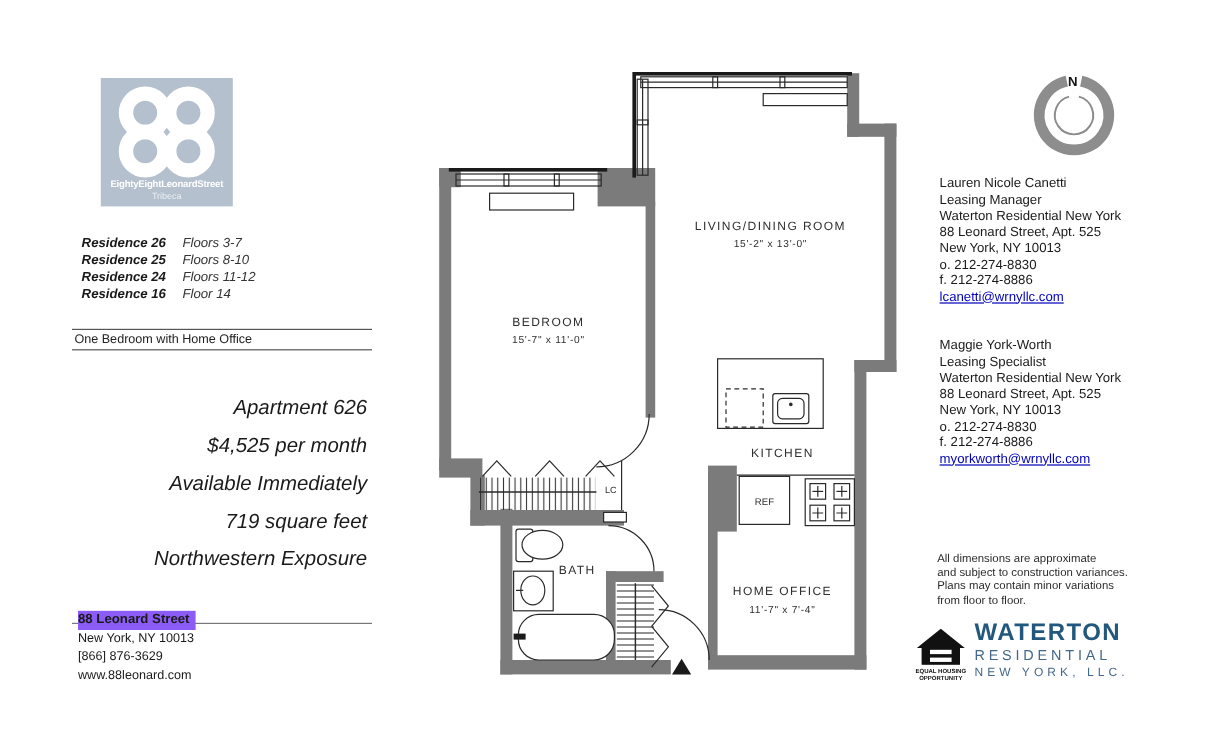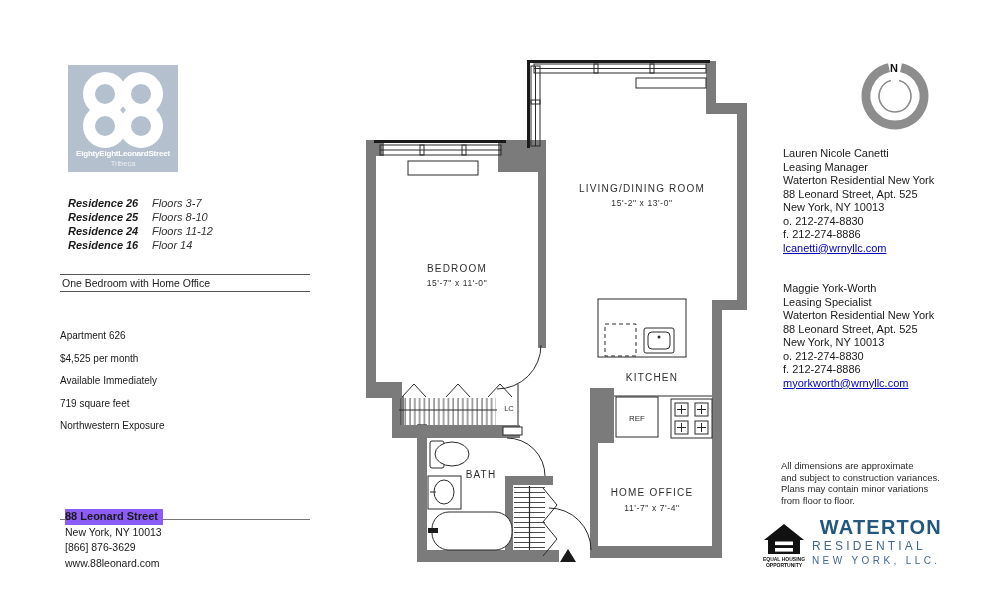--- a/index.html
+++ b/index.html
@@ -3,21 +3,21 @@
 <meta charset="utf-8">
 <style>
   html,body{margin:0;padding:0;}
   body{
     width:1008px;height:612px;position:relative;overflow:hidden;
     background:#ffffff;font-family:"Liberation Sans",sans-serif;color:#1a1a1a;
   }
   .abs{position:absolute;}
 
   
-  .bldg-logo{left:68px;top:65px;width:110px;height:107px;background:#b4c0cd;}
+  .bldg-logo{left:84px;top:65px;width:110px;height:107px;background:#b4c0cd;}
   .eight-grid{position:absolute;left:15px;top:7px;width:80px;height:76px;}
   .ring{position:absolute;width:44px;height:44px;border:12px solid #fff;border-radius:50%;box-sizing:border-box;}
   .r-tl{left:0;top:0}.r-tr{left:36px;top:0}.r-bl{left:0;top:32px}.r-br{left:36px;top:32px}
   .bldg-name{position:absolute;left:0;top:84px;width:110px;text-align:center;
     font-size:8px;font-weight:bold;color:#fff;letter-spacing:-.2px;white-space:nowrap;}
   .bldg-sub{position:absolute;left:0;top:94px;width:110px;text-align:center;
     font-size:7.5px;color:rgba(255,255,255,.72);}
 
   
   .residences{left:68px;top:196px;font-size:11px;line-height:14px;}
@@ -25,40 +25,40 @@
   .res-label,.res-num{font-weight:bold;}
   .res-floors{color:#333;}
 
   
   .rule{height:0;border-top:1px solid #555;}
   .banner-top{left:60px;top:274px;width:250px;}
   .banner-text{left:62px;top:277px;font-size:10.5px;color:#222;}
   .banner-bot{left:60px;top:291px;width:250px;}
 
   
-  .apt{left:60px;top:330px;width:246px;text-align:left;font-size:10px;}
+  .apt{left:60px;top:330px;width:246px;text-align:right;font-size:17px;font-style:italic;}
   .apt div{margin-bottom:11.5px;}
 
   
   .addr-rule{left:60px;top:519px;width:250px;border-top:1px solid #777;}
   .addr{left:65px;top:509px;font-size:10.5px;line-height:15.5px;}
   .addr .street{font-weight:bold;font-size:11px;background:#8b5cf6;display:inline-block;padding-right:5px;position:relative;z-index:2;}
 
   
   .contact{font-size:11px;line-height:13.5px;}
   .contact-1{left:783px;top:147px;}
   .contact-2{left:783px;top:282px;}
   .email{color:#0000bb;text-decoration:underline;cursor:pointer;}
 
   
   .disclaimer{left:763px;top:460px;width:195px;font-size:9.5px;line-height:11.5px;color:#2b2b2b;margin-left:18px;}
 
   
   .waterton{left:812px;top:517px;width:130px;}
-  .wt1{font-size:20px;font-weight:bold;color:#23587e;letter-spacing:1.2px;line-height:20px;text-align:right;}
+  .wt1{font-size:20px;font-weight:bold;color:#23587e;letter-spacing:1.2px;line-height:20px;}
   .wt2{font-size:12px;color:#44688b;letter-spacing:3.2px;line-height:15px;margin-top:2px;}
   .wt3{font-size:10px;color:#44688b;letter-spacing:3.4px;line-height:13px;}
 
   svg text{font-family:"Liberation Sans",sans-serif;}
   .room-name{font-size:10px;letter-spacing:1.2px;fill:#2f2f2f;}
   .room-dim{font-size:8.5px;letter-spacing:.6px;fill:#2f2f2f;}
   .fixture{fill:#fff;stroke:#2a2a2a;stroke-width:1;}
   .thin{fill:none;stroke:#2a2a2a;stroke-width:1;}
 </style>
 </head>

